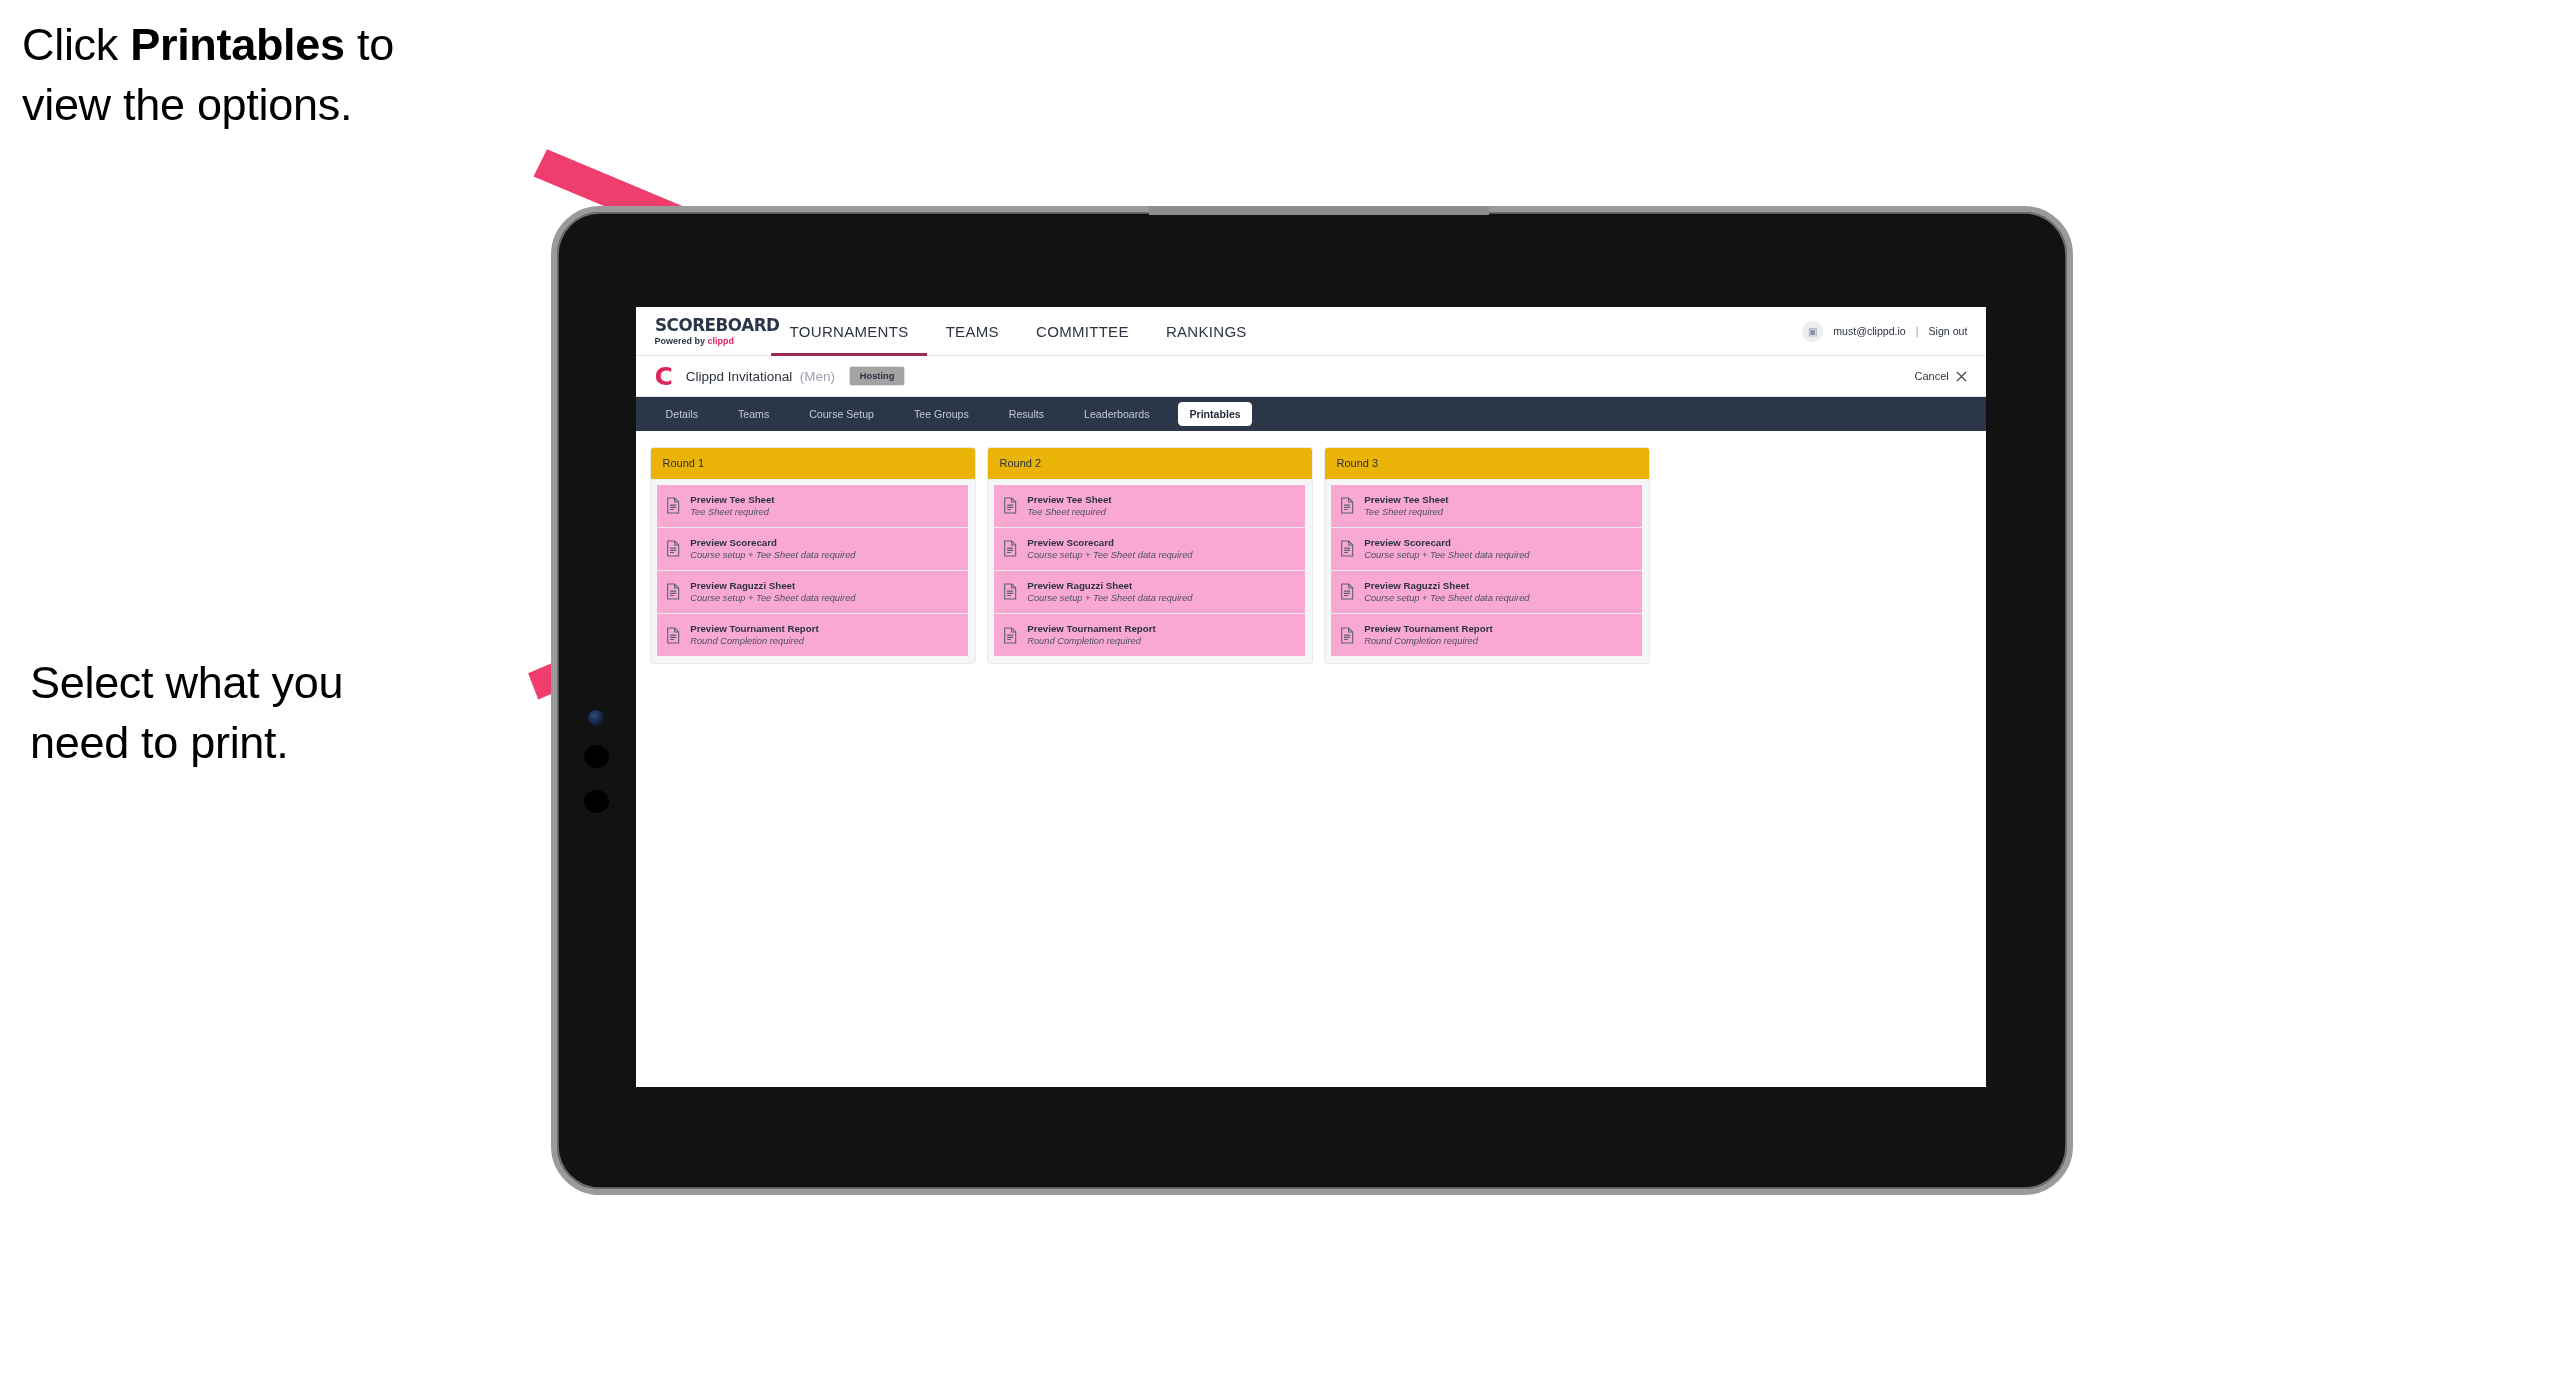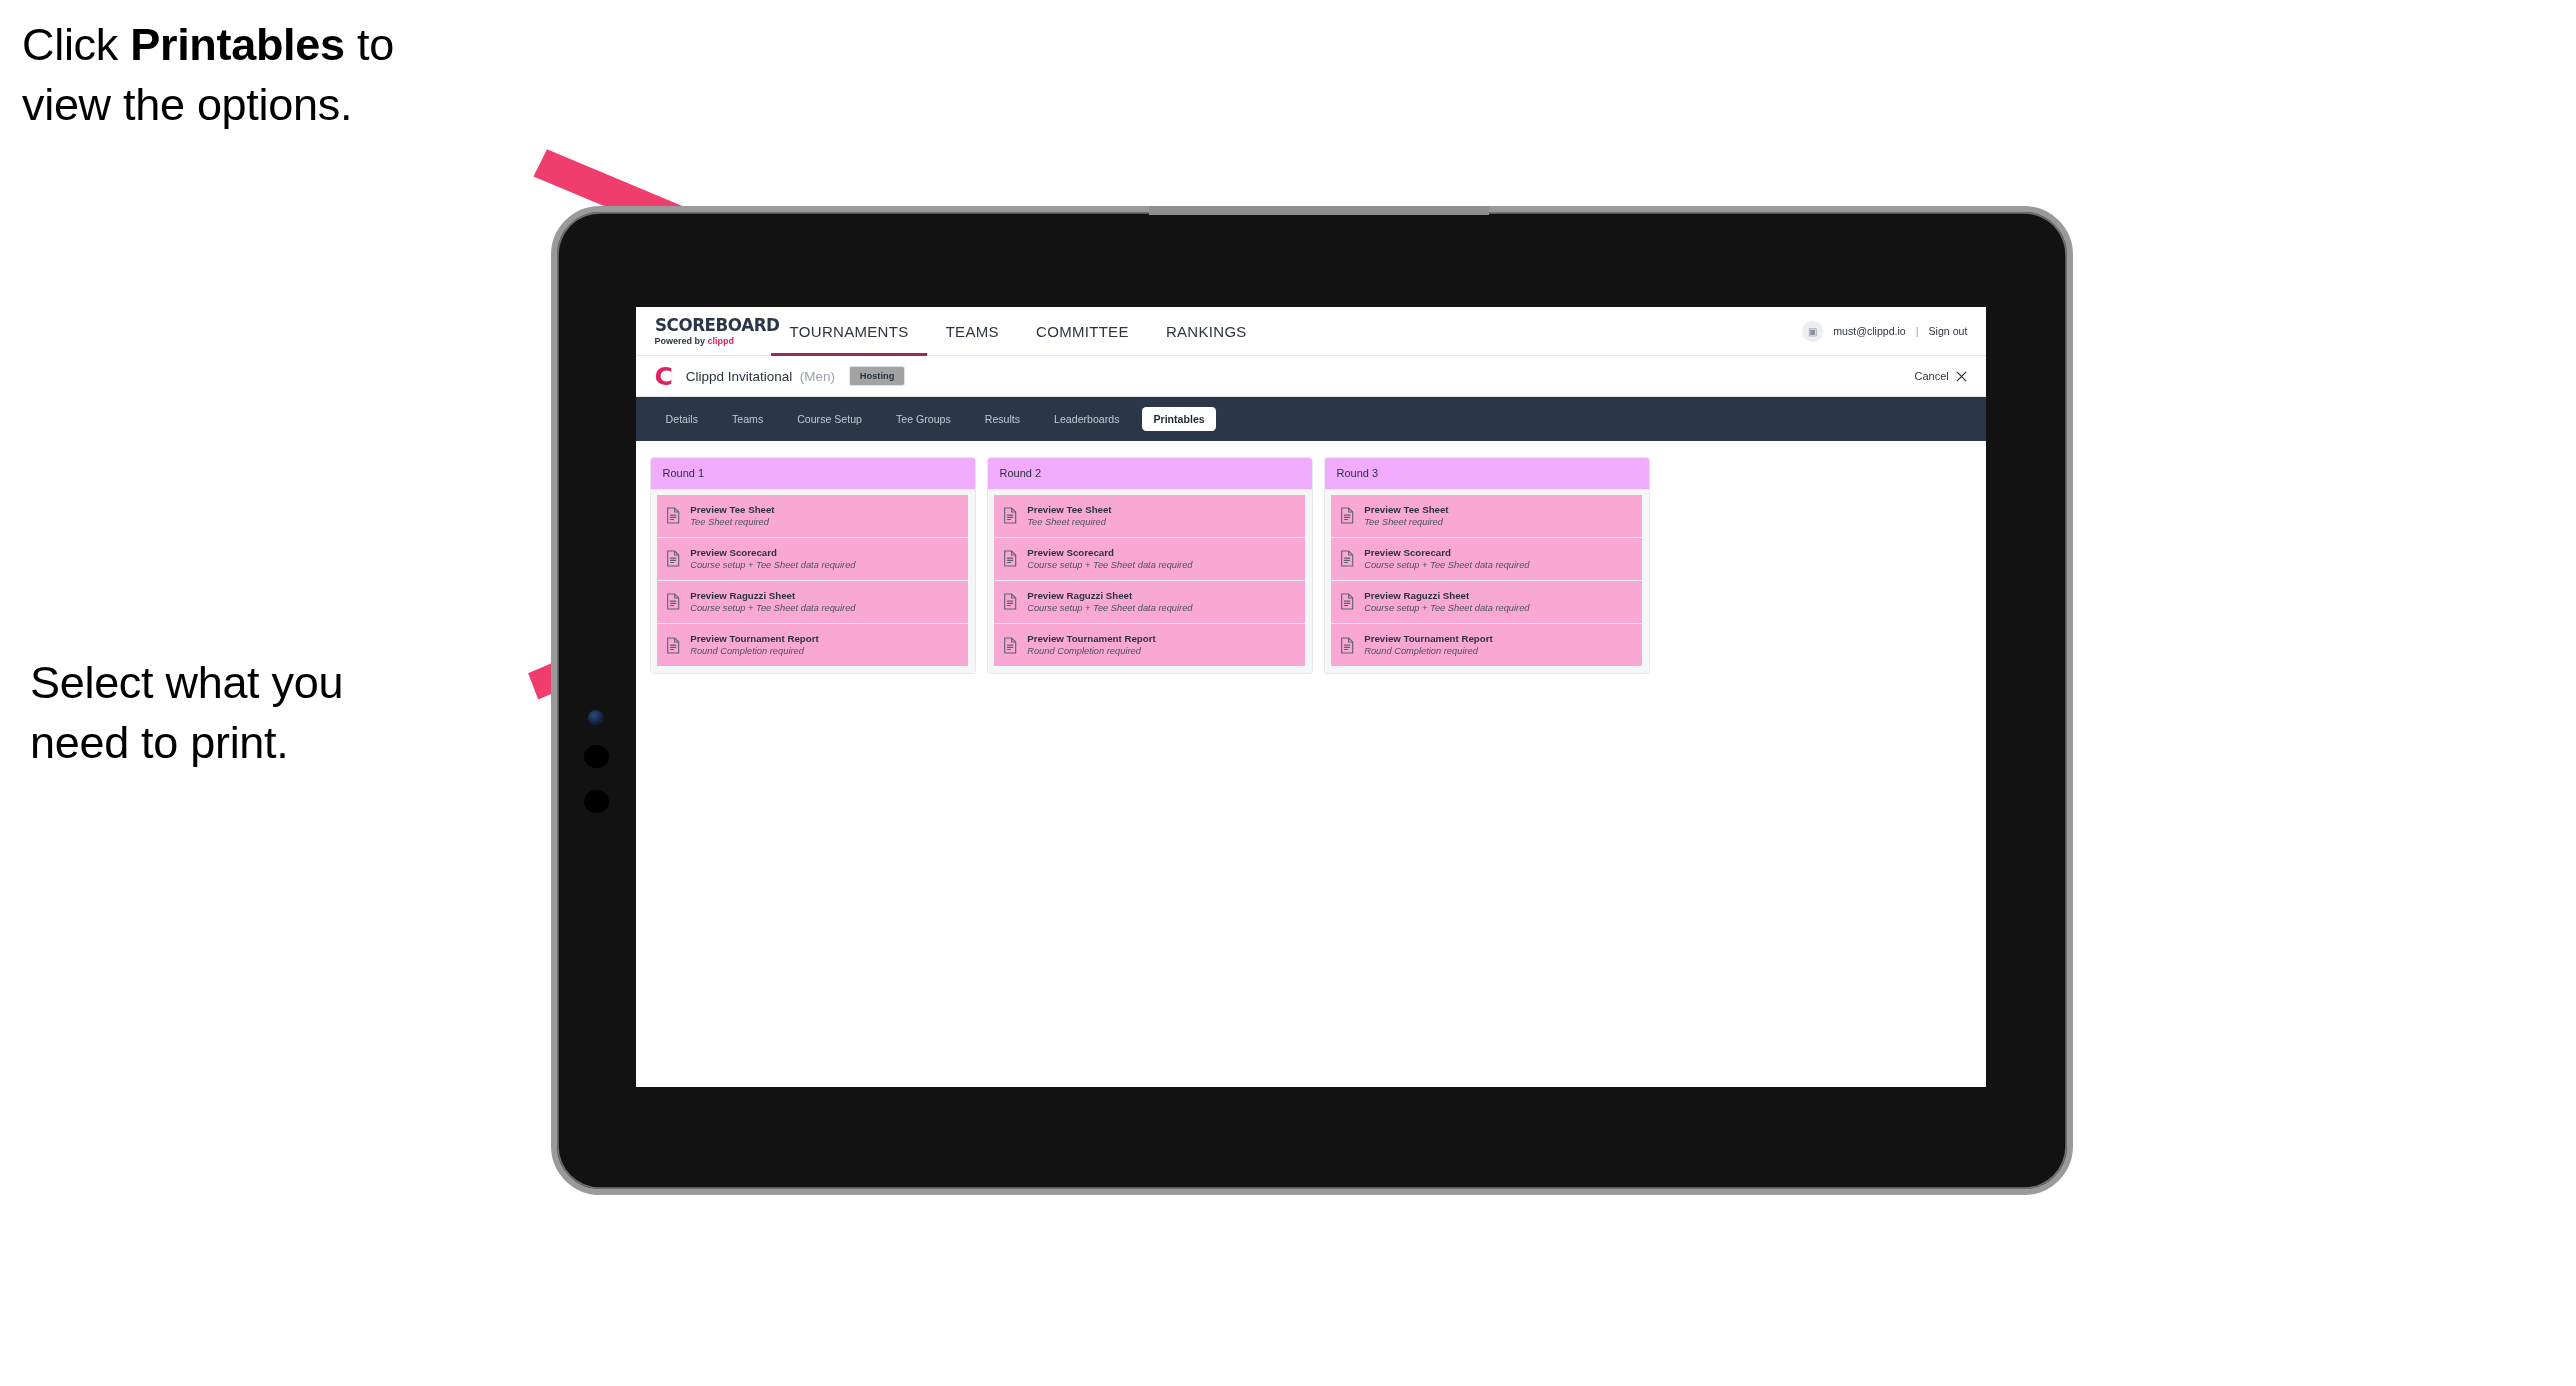--- a/index.html
+++ b/index.html
@@ -127,43 +127,43 @@
     border: 0.8px solid #dfe2e7; border-radius: 2.5px;
     font-size: 9.3px; font-weight: 700; color: #2b3340; background:#a3a3a3;
   }
   .t-cancel {
     margin-left: auto; display: flex; align-items: center; gap: 7.6px;
     font-size: 11px; color: #30363f; cursor: pointer;
   }
 
   
   .tabbar {
-    height: 44px; background: #2b3749;
-    display: flex; align-items: center; padding: 0 18.6px; gap: 12px;
+    height: 34px; background: #2b3749;
+    display: flex; align-items: center; padding: 0 18.6px; gap: 18px;
   }
   .tab {
     padding: 6px 11px; font-size: 10.6px; color: #c3c9d4;
     border-radius: 4.2px; cursor: pointer; white-space: nowrap;
   }
   .tab.active {
     background: #ffffff; color: #1f2733; font-weight: 700;
   }
 
   
   .content {
     background: #ffffff; padding: 16px 13.5px;
     display: flex; gap: 11px; align-items: flex-start;
   }
   .round-card {
     width: 326px; background: #ffffff;
     border: 0.8px solid #e6e8ec; border-radius: 3.4px; overflow: hidden;
   }
   .round-head {
     padding: 9.3px 12px; font-size: 11px; color: #2b3340;
-    background: #f0abfc; border-bottom: 0.8px solid #ebedf0;
+    background: #eab308; border-bottom: 0.8px solid #ebedf0;
   }
   .round-body { background: #f5f6f8; padding: 5px 6.8px 6.8px; }
   .print-item {
     display: flex; align-items: center; gap: 10px;
     padding: 9.3px 8.5px; background: #f9a8d4;
     border-bottom: 0.8px solid #e8eaee; cursor: pointer;
   }
   .print-item:last-child { border-bottom: none; }
   .doc-ico { flex: 0 0 auto; width: 14.4px; height: 17px; color: #5a6272; }
   .pi-text { display: flex; flex-direction: column; gap: 1.7px; }

